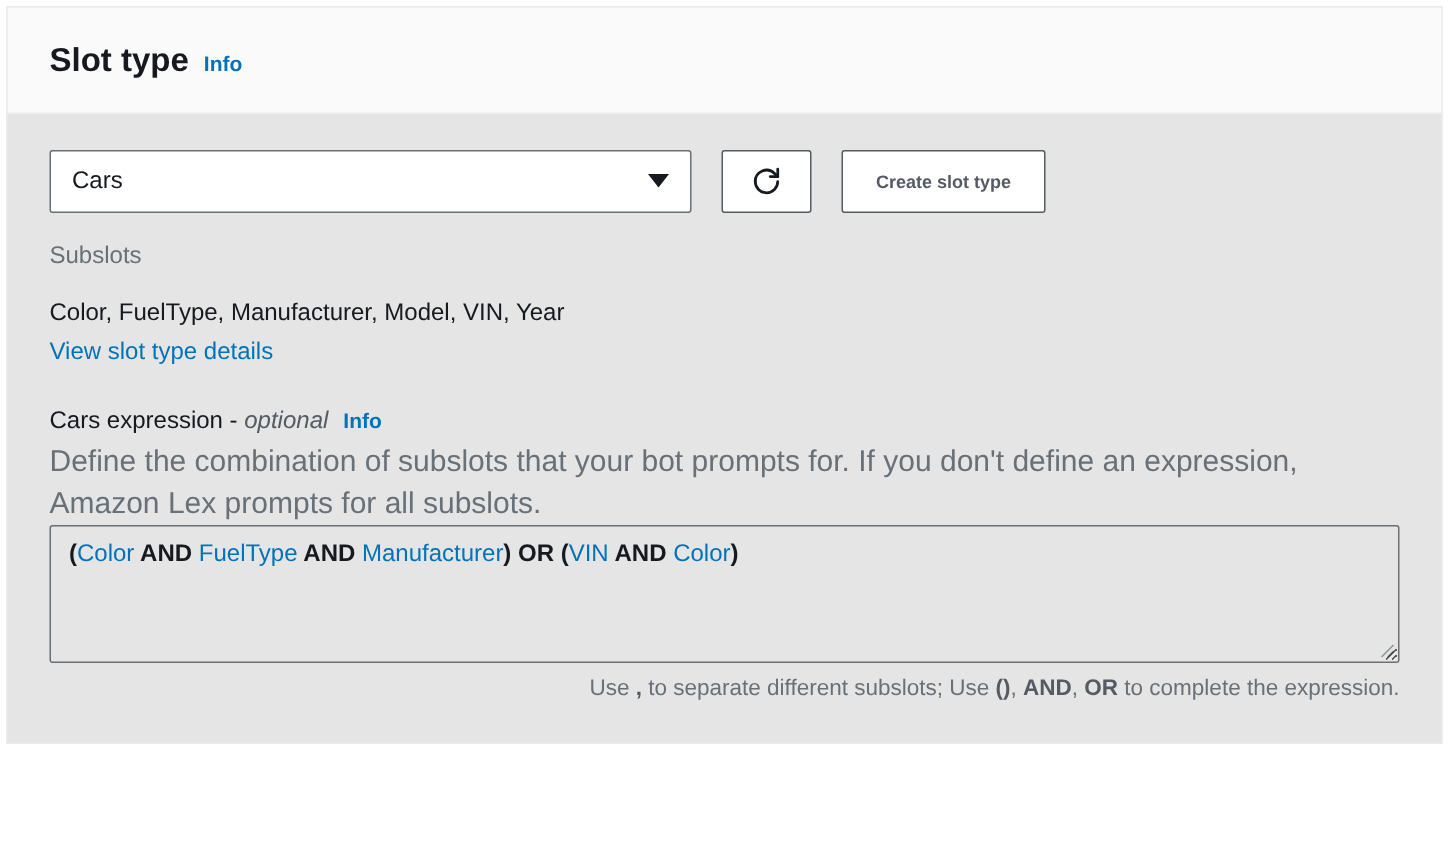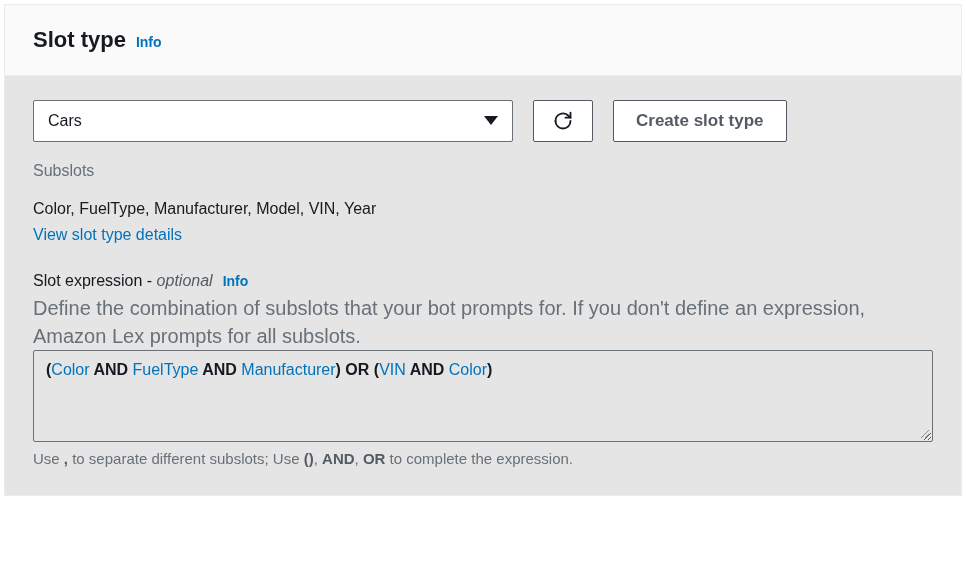--- a/index.html
+++ b/index.html
@@ -41,21 +41,21 @@
       margin-bottom: 8px;
     }
     .row {
       display: flex;
       gap: 20px;
       align-items: center;
       margin-bottom: 20px;
     }
     .select-box {
       position: relative;
-      width: 480px;
+      width: 428px;
       height: 42px;
       border: 1px solid #687078;
       border-radius: 2px;
       display: flex;
       align-items: center;
       padding: 0 14px;
       font-size: 16px;
       background: #fff;
       cursor: pointer;
     }
@@ -78,21 +78,21 @@
       align-items: center;
       justify-content: center;
       cursor: pointer;
     }
     .action-btn {
       height: 42px;
       padding: 0 22px;
       border: 1px solid #545b64;
       border-radius: 2px;
       background: #fff;
-      font-size: 17px;
+      font-size: 12px;
       font-weight: 700;
       color: #545b64;
       cursor: pointer;
       display: flex;
       align-items: center;
     }
     .sub-label {
       color: #687078;
       font-size: 16px;
       margin-bottom: 20px;
@@ -151,20 +151,21 @@
       font-weight: 700;
     }
     .expr-box .slot {
       color: #0073bb;
       font-weight: 400;
     }
     .hint {
       color: #687078;
       font-size: 15px;
       margin-top: 8px;
+      text-align: right;
     }
     .hint b { color: #545b64; font-weight: 700; }
   </style>
 </head>
 <body>
 
 <div class="panel">
   <div class="panel-header">
     <span class="panel-title">Slot type</span>
     <span class="info-link">Info</span>
@@ -189,21 +190,21 @@
       </div>
     </div>
 
     <div class="sub-label">Subslots</div>
     <div class="sub-value">Color, FuelType, Manufacturer, Model, VIN, Year</div>
     <span class="link">View slot type details</span>
 
     <div class="section">
       <div class="section-header">
         <span class="section-title">
-          <span>Slot expression</span><span> - </span><span class="optional">optional</span>
+          <span>Cars expression</span><span> - </span><span class="optional">optional</span>
         </span>
         <span class="info-link">Info</span>
       </div>
       <div class="desc">Define the combination of subslots that your bot prompts for. If you don't define an expression, Amazon Lex prompts for all subslots.</div>
 
       <div class="expr-box" id="expr-box" contenteditable="true" style="">
         <span class="tok">(</span><span class="slot">Color</span><span class="tok"> AND </span><span class="slot">FuelType</span><span class="tok"> AND </span><span class="slot">Manufacturer</span><span class="tok">) OR (</span><span class="slot">VIN</span><span class="tok"> AND </span><span class="slot">Color</span><span class="tok">)</span><svg class="resize-handle" viewBox="0 0 10 10">
           <line x1="1" y1="9" x2="9" y2="1" stroke="#879196" stroke-width="1"></line>
           <line x1="5" y1="9" x2="9" y2="5" stroke="#879196" stroke-width="1"></line>
         </svg>

